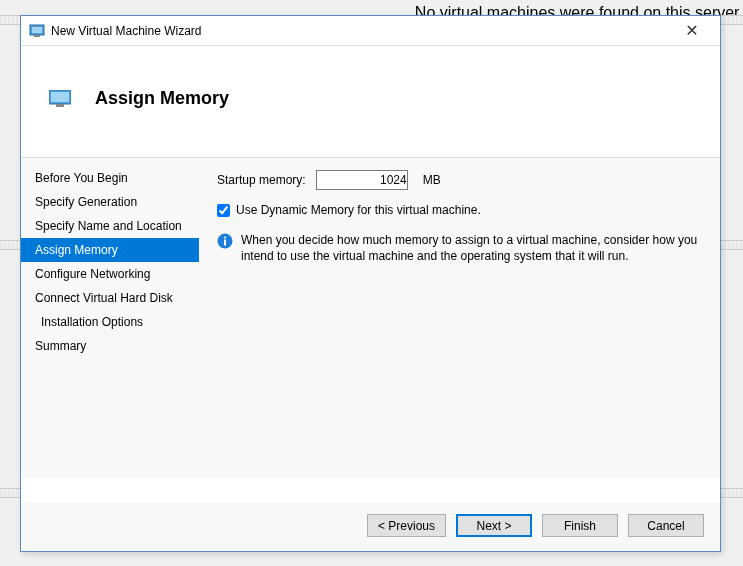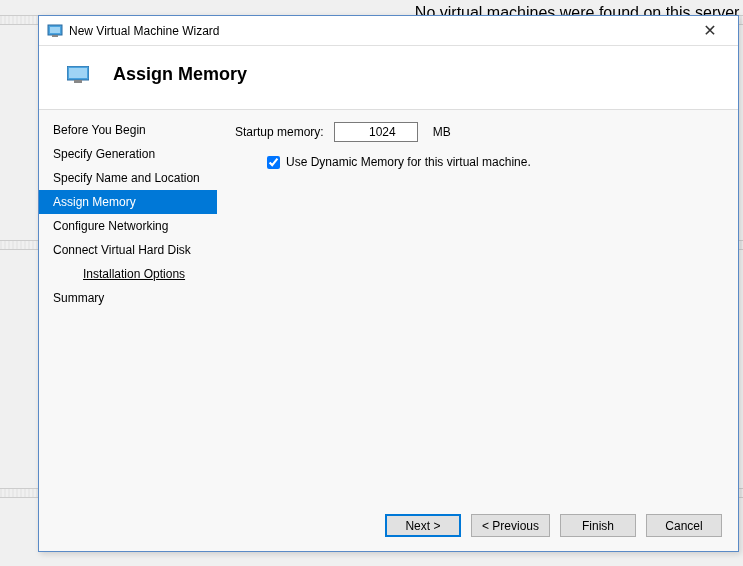--- a/index.html
+++ b/index.html
@@ -26,28 +26,29 @@
       left: 0;
       right: 0;
       height: 10px;
       background: repeating-linear-gradient(to right, #e8e8e8 0, #e8e8e8 2px, #f0f0f0 2px, #f0f0f0 4px);
       border-top: 1px solid #ccc;
       border-bottom: 1px solid #ccc;
     }
     .wizard {
       position: absolute;
       top: 15px;
-      left: 38px;
+      left: 20px;
       width: 701px;
       height: 537px;
       background: #fff;
       border: 1px solid #5a8ac6;
       box-shadow: 2px 2px 6px rgba(0,0,0,0.15);
       display: flex;
       flex-direction: column;
+      gap: 24px;
     }
     .titlebar {
       display: flex;
       align-items: center;
       background: #fff;
       height: 30px;
       padding: 0 8px;
       border-bottom: 1px solid #e0e0e0;
     }
     .titlebar-icon {
@@ -94,55 +95,54 @@
       width: 178px;
       background: #f8f8f8;
       padding-top: 8px;
     }
     .nav-item {
       padding: 5px 10px 5px 14px;
       font-size: 12px;
       color: #000;
       cursor: pointer;
     }
-    .nav-item.indent { padding-left: 44px; text-decoration: underline; }
+    .nav-item.indent { padding-left: 20px; }
     .nav-item.selected {
       background: #0078d7;
       color: #fff;
     }
     .content {
       flex: 1;
       padding: 12px 18px 10px 18px;
       background: #f8f8f8;
       font-size: 12px;
       color: #000;
       line-height: 1.35;
     }
     .desc { margin-bottom: 12px; }
     .memrow {
       display: flex;
       align-items: center;
       margin-bottom: 12px;
     }
     .memlabel { margin-right: 10px; }
     .meminput {
-      width: 84px;
+      width: 92px;
       height: 20px;
       border: 1px solid #7a7a7a;
       text-align: right;
-      padding-right: 21px;
+      padding-right: 0;
       font-size: 12px;
       font-family: inherit;
     }
     .memunit { margin-left: 5px; padding-left: 10px; }
     .checkrow {
       display: flex;
       align-items: center;
       margin-bottom: 14px;
-      margin-left: 32px;
     }
     .checkrow input { margin-right: 6px; }
     .inforow { display: flex; align-items: flex-start; }
     .info-icon {
       width: 16px; height: 16px; flex-shrink: 0; margin-right: 8px; margin-top: 1px;
     }
     .info-text { line-height: 1.35; }
     .footer {
       display: flex;
       justify-content: flex-end;
@@ -214,24 +214,32 @@
         <span class="memlabel">Startup memory:</span>
         <input class="meminput" type="text" value="1024" style="">
         <span class="memunit">MB</span>
       </div>
 
       <div class="checkrow">
         <input type="checkbox" id="dyn" checked="" style="">
         <label for="dyn">Use Dynamic Memory for this virtual machine.</label>
       </div>
 
+      <div class="inforow">
+        <svg class="info-icon" viewBox="0 0 16 16">
+          <circle cx="8" cy="8" r="7.5" fill="#1e7fd6"></circle>
+          <rect x="7" y="3.5" width="2" height="2" rx="1" fill="#fff"></rect>
+          <rect x="7" y="6.5" width="2" height="6" fill="#fff"></rect>
+        </svg>
+        <div class="info-text">When you decide how much memory to assign to a virtual machine, consider how you intend to use the virtual machine and the operating system that it will run.</div>
+      </div>
     </div>
 
   </div>
 
   <div class="footer">
+    <button class="btn">&lt; Previous</button>
     <button class="btn default">Next &gt;</button>
-    <button class="btn">&lt; Previous</button>
     <button class="btn">Finish</button>
     <button class="btn">Cancel</button>
   </div>
 
 </div>
 
 </body></html>

